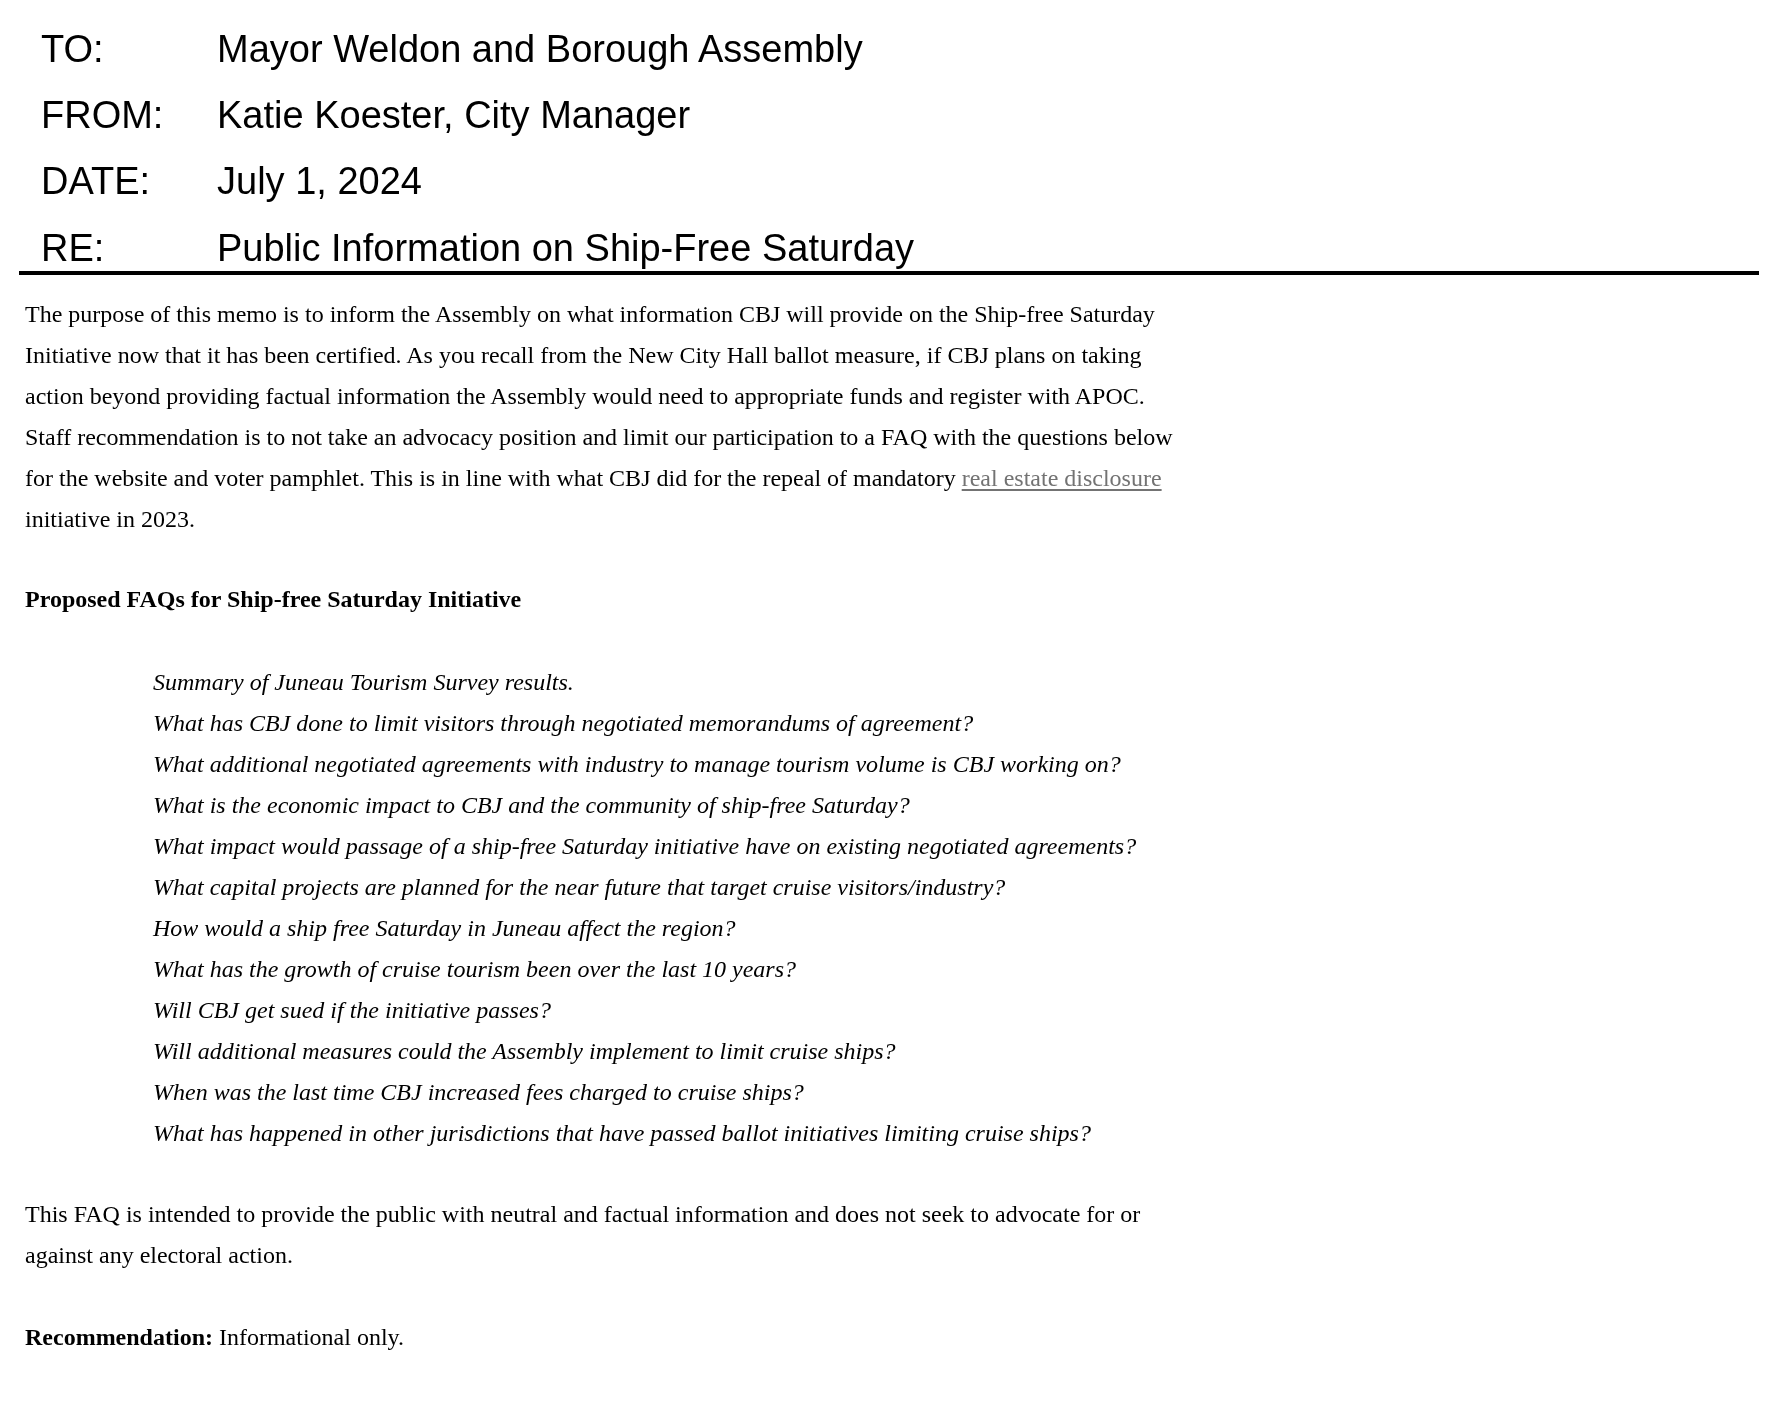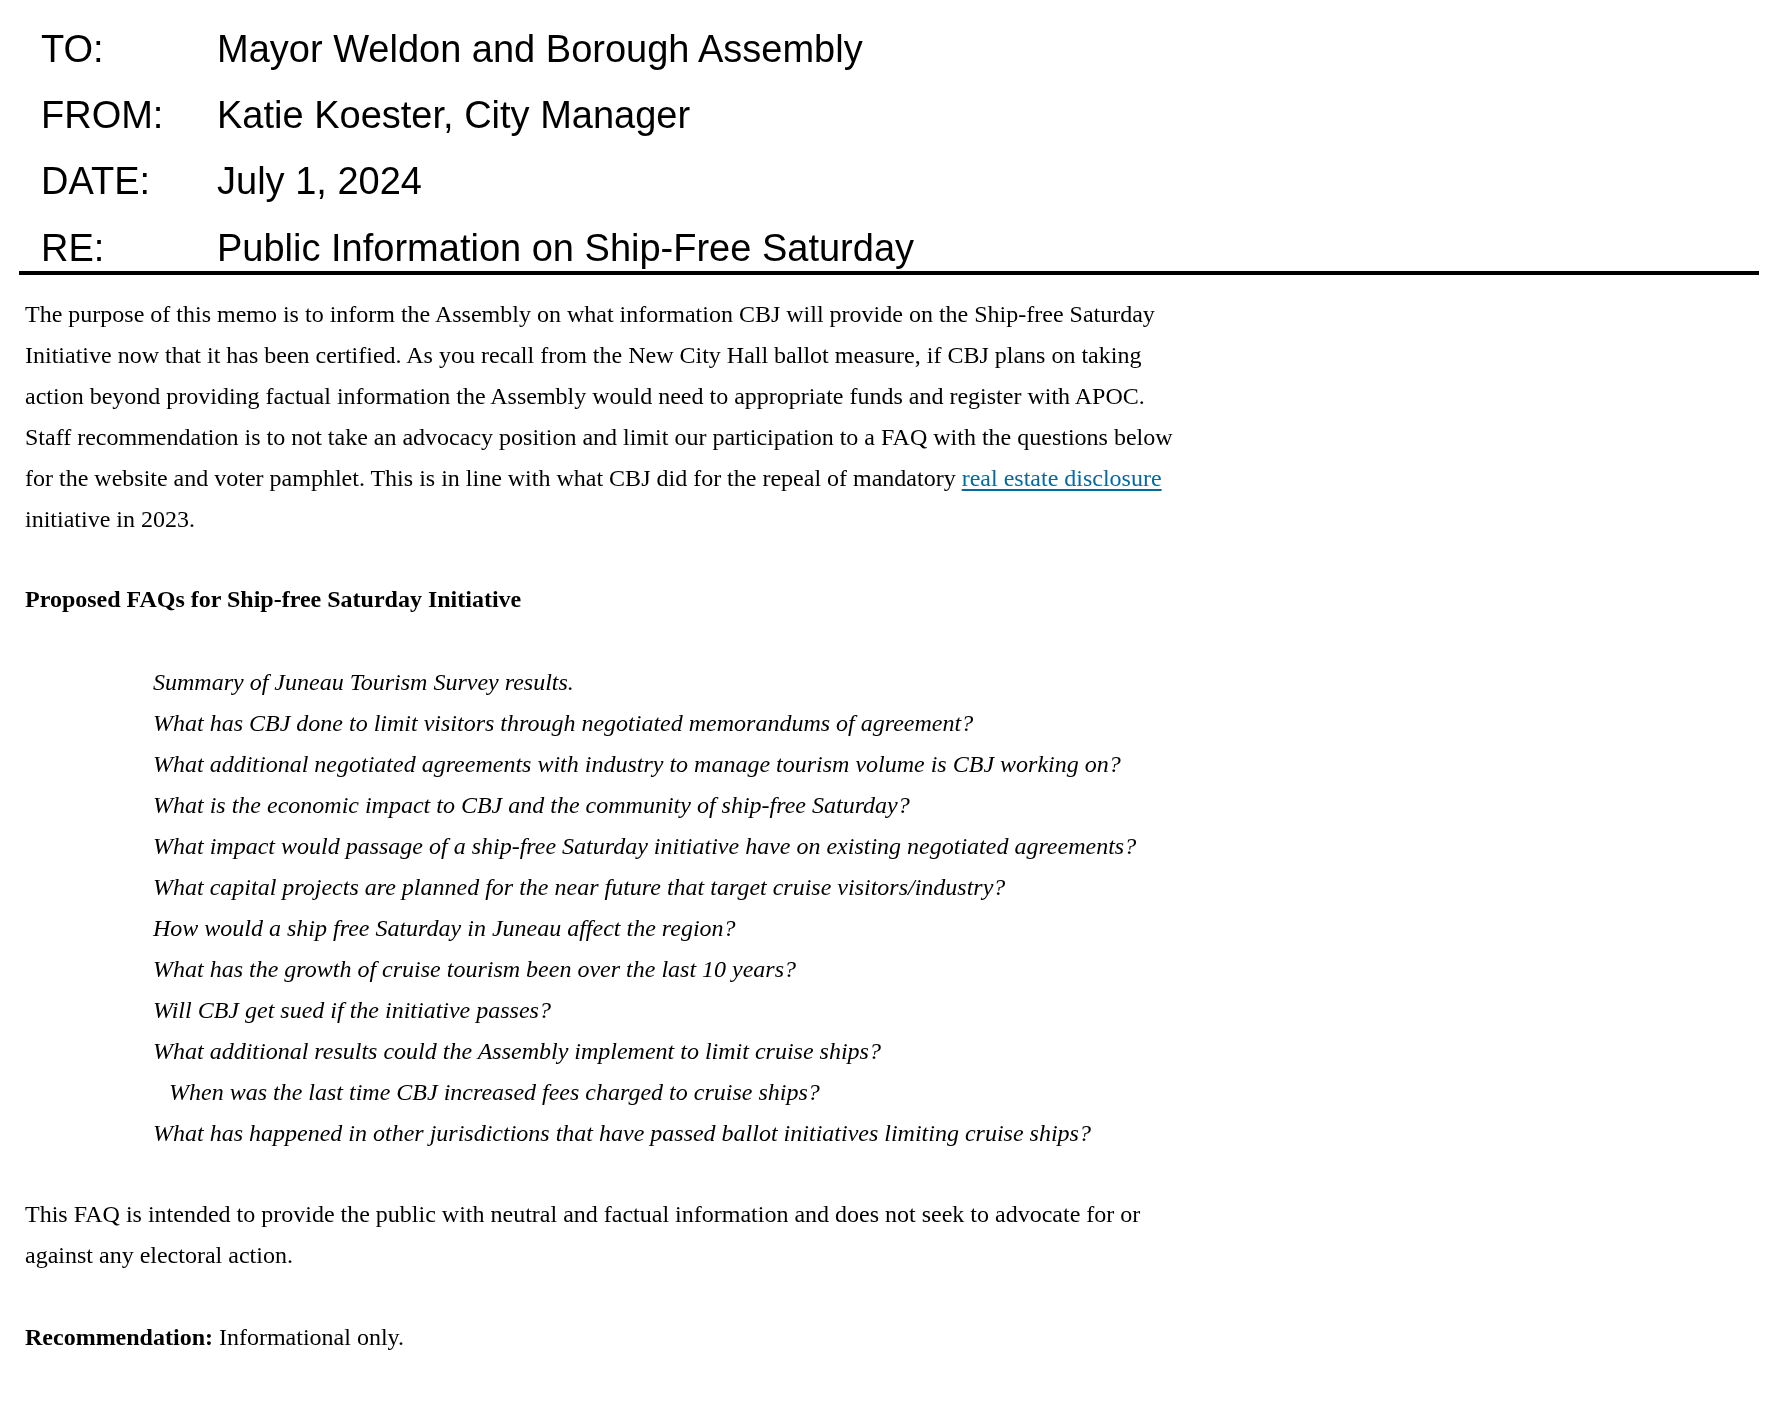--- a/index.html
+++ b/index.html
@@ -10,21 +10,21 @@
   }
   .hdr-label { left: 41px; }
   .hdr-value { left: 217px; }
   .rule { position: absolute; left: 19px; top: 271px; width: 1740px; height: 4px; background: #000; }
   .line {
     position: absolute; left: 25px; font-family: "Liberation Serif", serif; font-size: 24px;
     line-height: 1; white-space: nowrap;
   }
   .faq { left: 153px; font-style: italic; }
   .bold { font-weight: bold; }
-  a.link { color: #0369a1; text-decoration: underline; text-decoration-thickness: 2px; text-underline-offset: 3px; }
+  a.link { color: #737373; text-decoration: underline; text-decoration-thickness: 2px; text-underline-offset: 3px; }
 </style>
 </head>
 <body>
 
 <div>
   <div class="hdr-label" style="top:30px">TO:</div>
   <div class="hdr-value" style="top:30px">Mayor Weldon and Borough Assembly</div>
 
   <div class="hdr-label" style="top:96px">FROM:</div>
   <div class="hdr-value" style="top:96px">Katie Koester, City Manager</div>
@@ -52,22 +52,22 @@
 <div id="faq-list">
     <div class="line faq" style="top: 670px;">Summary of Juneau Tourism Survey results.</div>
     <div class="line faq" style="top: 711px;">What has CBJ done to limit visitors through negotiated memorandums of agreement?</div>
     <div class="line faq" style="top: 752px; text-align: right;">What additional negotiated agreements with industry to manage tourism volume is CBJ working on?</div>
     <div class="line faq" style="top: 793px;">What is the economic impact to CBJ and the community of ship-free Saturday?</div>
     <div class="line faq" style="top: 834px;">What impact would passage of a ship-free Saturday initiative have on existing negotiated agreements?</div>
     <div class="line faq" style="top: 875px;">What capital projects are planned for the near future that target cruise visitors/industry?</div>
     <div class="line faq" style="top: 916px;">How would a ship free Saturday in Juneau affect the region?</div>
     <div class="line faq" style="top: 957px;">What has the growth of cruise tourism been over the last 10 years?</div>
     <div class="line faq" style="top: 998px;">Will CBJ get sued if the initiative passes?</div>
-    <div class="line faq" style="top: 1039px;">What additional results could the Assembly implement to limit cruise ships?</div>
-    <div class="line faq" style="top: 1080px; margin-left: 16px;">When was the last time CBJ increased fees charged to cruise ships?</div>
+    <div class="line faq" style="top: 1039px;">Will additional measures could the Assembly implement to limit cruise ships?</div>
+    <div class="line faq" style="top: 1080px;">When was the last time CBJ increased fees charged to cruise ships?</div>
     <div class="line faq" style="top: 1121px;">What has happened in other jurisdictions that have passed ballot initiatives limiting cruise ships?</div>
   </div>
 
 <div>
   <div class="line" style="top:1202px">This FAQ is intended to provide the public with neutral and factual information and does not seek to advocate for or</div>
   <div class="line" style="top:1243px">against any electoral action.</div>
 </div>
 
 <div class="line" style="top:1325px"><span class="bold">Recommendation:</span><span> Informational only.</span></div>
 

